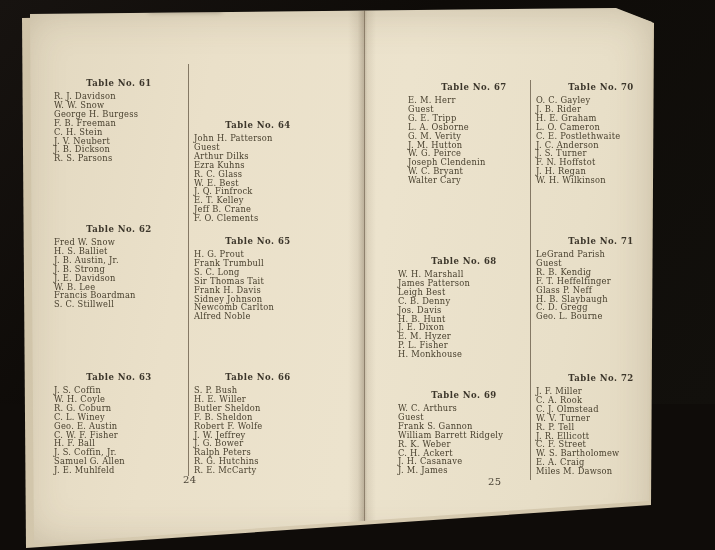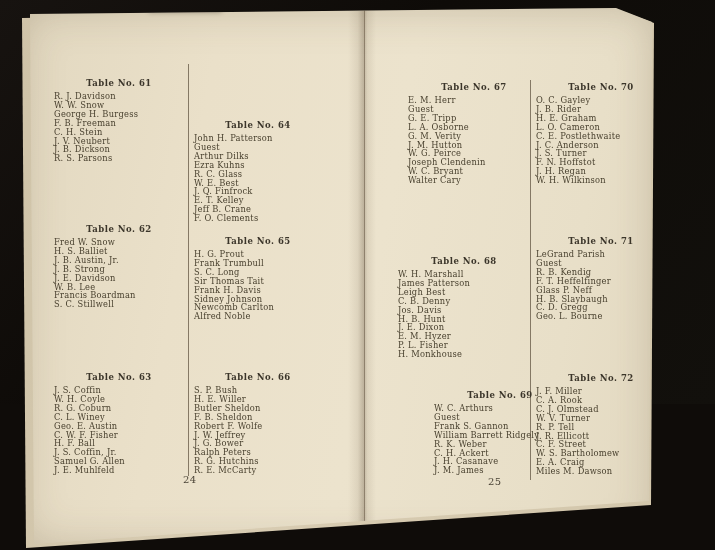--- a/index.html
+++ b/index.html
@@ -114,21 +114,21 @@
   }
 
   .t61 { left: 36px;  top: 72px;  width: 130px; }
   .t62 { left: 36px;  top: 218px; width: 130px; }
   .t63 { left: 36px;  top: 366px; width: 130px; }
   .t64 { left: 176px; top: 71px;  width: 128px; margin-top: 43px; }
   .t65 { left: 176px; top: 230px; width: 128px; }
   .t66 { left: 176px; top: 366px; width: 128px; }
   .t67 { left: 380px; top: 76px;  width: 132px; margin-left: 10px; }
   .t68 { left: 380px; top: 230px; width: 132px; margin-top: 20px; }
-  .t69 { left: 380px; top: 384px; width: 132px; margin-left: 36px; }
+  .t69 { left: 380px; top: 384px; width: 132px; }
   .t70 { left: 518px; top: 76px;  width: 130px; }
   .t71 { left: 518px; top: 230px; width: 130px; }
   .t72 { left: 518px; top: 367px; width: 130px; }
 
   .page-number {
     position: absolute;
     font-size: 10px;
     letter-spacing: 0.3px;
     color: #4a4336;
   }

